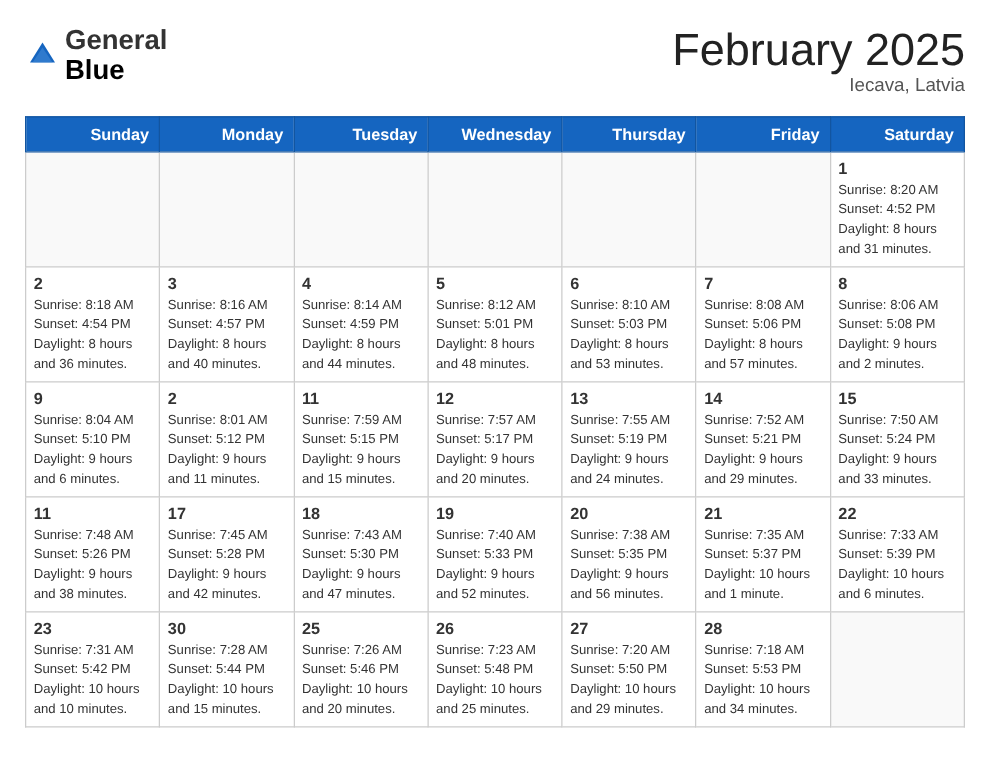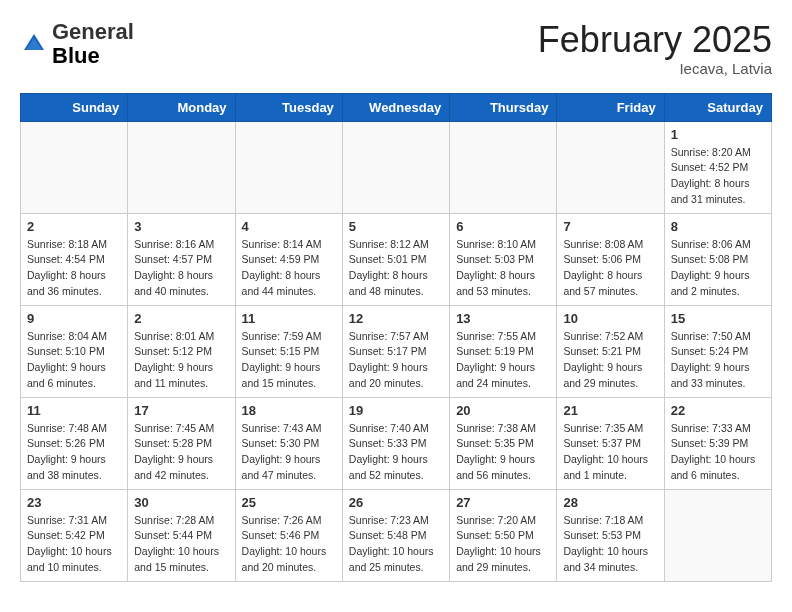--- a/index.html
+++ b/index.html
@@ -178,21 +178,21 @@
         </td>
         <td>
           <span class="day-num">12</span>
           <div class="day-info">Sunrise: 7:57 AM<br>Sunset: 5:17 PM<br>Daylight: 9 hours and 20 minutes.</div>
         </td>
         <td>
           <span class="day-num">13</span>
           <div class="day-info">Sunrise: 7:55 AM<br>Sunset: 5:19 PM<br>Daylight: 9 hours and 24 minutes.</div>
         </td>
         <td>
-          <span class="day-num">10</span>
+          <span class="day-num">14</span>
           <div class="day-info">Sunrise: 7:52 AM<br>Sunset: 5:21 PM<br>Daylight: 9 hours and 29 minutes.</div>
         </td>
         <td>
           <span class="day-num">15</span>
           <div class="day-info">Sunrise: 7:50 AM<br>Sunset: 5:24 PM<br>Daylight: 9 hours and 33 minutes.</div>
         </td>
       </tr>
       <tr class="week-row">
         <td>
           <span class="day-num">11</span>

